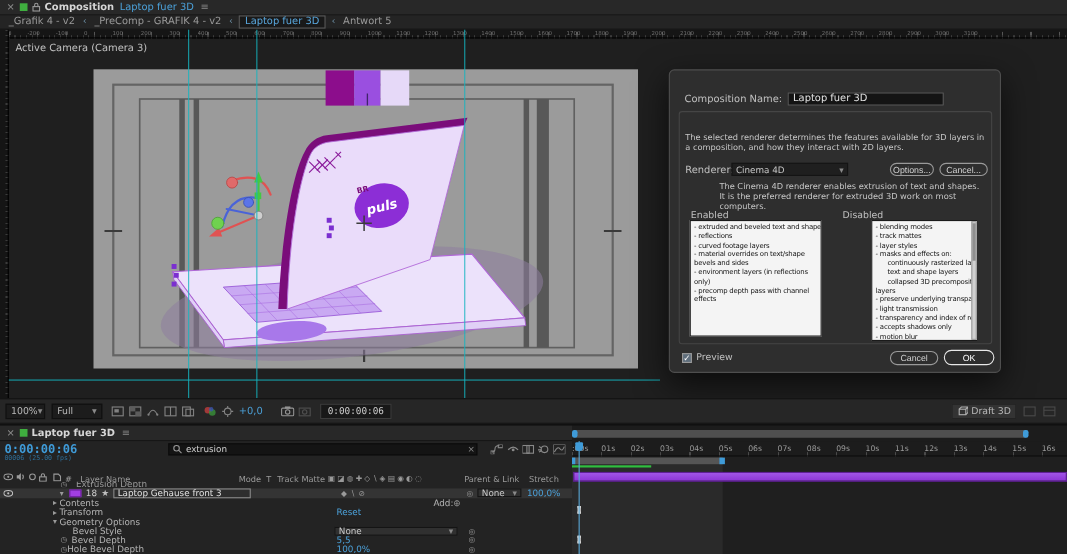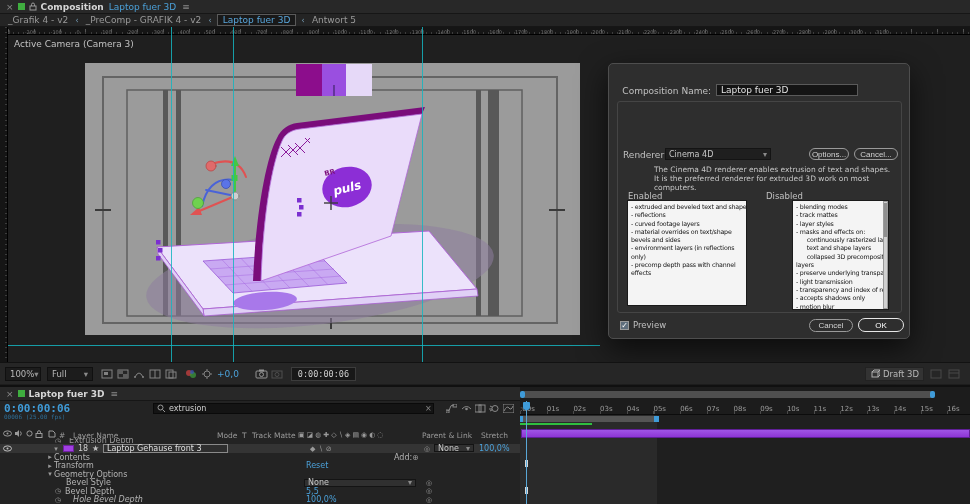--- a/index.html
+++ b/index.html
@@ -194,20 +194,21 @@
     <div class="abs guide-v" style="left:171px;top:0;height:335px;"></div>
     <div class="abs guide-v" style="left:233px;top:0;height:335px;"></div>
     <div class="abs guide-v" style="left:422px;top:0;height:335px;"></div>
     <div class="abs guide-h" style="left:8px;top:318px;width:592px;"></div>
   </div>
 
   <div id="dialog" class="abs" style="left:608px;top:63px;width:302px;height:276px;">
     <div class="abs" style="right:198px;top:22px;color:#c0c0c0;">Composition Name:</div>
     <div class="abs dlg-input row" style="left:107px;top:20px;width:142px;">Laptop fuer 3D</div>
     <div class="abs groupbox" style="left:8px;top:37px;width:285px;height:212px;"></div>
+    <div class="abs" style="left:14px;top:56px;width:272px;font-size:7.5px;line-height:9px;color:#c6c6c6;">The selected renderer determines the features available for 3D layers in a composition, and how they interact with 2D layers.</div>
     <div class="abs" style="left:14px;top:86px;color:#c0c0c0;">Renderer:</div>
     <div class="abs dropdown" style="left:56px;top:84px;width:106px;height:12px;background:#1f1f1f;">
       <span>Cinema 4D</span>
       <span class="dim">▾</span>
     </div>
     <button class="abs pill" style="left:200px;top:84px;width:40px;height:12px;">Options...</button>
     <button class="abs pill" style="left:245px;top:84px;width:44px;height:12px;">Cancel...</button>
     <div class="abs" style="left:45px;top:101px;width:238px;font-size:7.5px;line-height:9px;color:#c6c6c6;">The Cinema 4D renderer enables extrusion of text and shapes. It is the preferred renderer for extruded 3D work on most computers.</div>
     <div class="abs" style="left:19px;top:127px;color:#c0c0c0;font-size:8.5px;">Enabled</div>
     <div class="abs" style="left:157px;top:127px;color:#c0c0c0;font-size:8.5px;">Disabled</div>
@@ -485,21 +486,21 @@
         <span class="abs sw-ic" style="left:426px;">◎</span>
       </div>
       <div class="tl-row" style="top:86px;">
         <span class="sw-ic" style="margin-left:55px;">◷</span>
         <span style="margin-left:4px;">Bevel Depth</span>
         <span class="abs blue" style="left:306px;">5,5</span>
         <span class="abs sw-ic" style="left:426px;">◎</span>
       </div>
       <div class="tl-row" style="top:94.5px;">
         <span class="sw-ic" style="margin-left:55px;">◷</span>
-        <span style="margin-left:12px;font-style:italic;">Hole Bevel Depth</span>
+        <span style="margin-left:0;">Hole Bevel Depth</span>
         <span class="abs blue" style="left:306px;">100,0%</span>
         <span class="abs sw-ic" style="left:426px;">◎</span>
       </div>
 
     </div>
 
     <div class="abs" style="left:520px;top:14px;width:450px;height:105px;background:#1f1f1f;overflow:hidden;">
       <div class="abs" style="left:0;top:0;width:137px;height:105px;background:#2a2a2a;"></div>
 
       <div class="abs" style="left:0;top:0;width:450px;height:14px;background:#1c1c1c;border-bottom:1px solid #0c0c0c;

